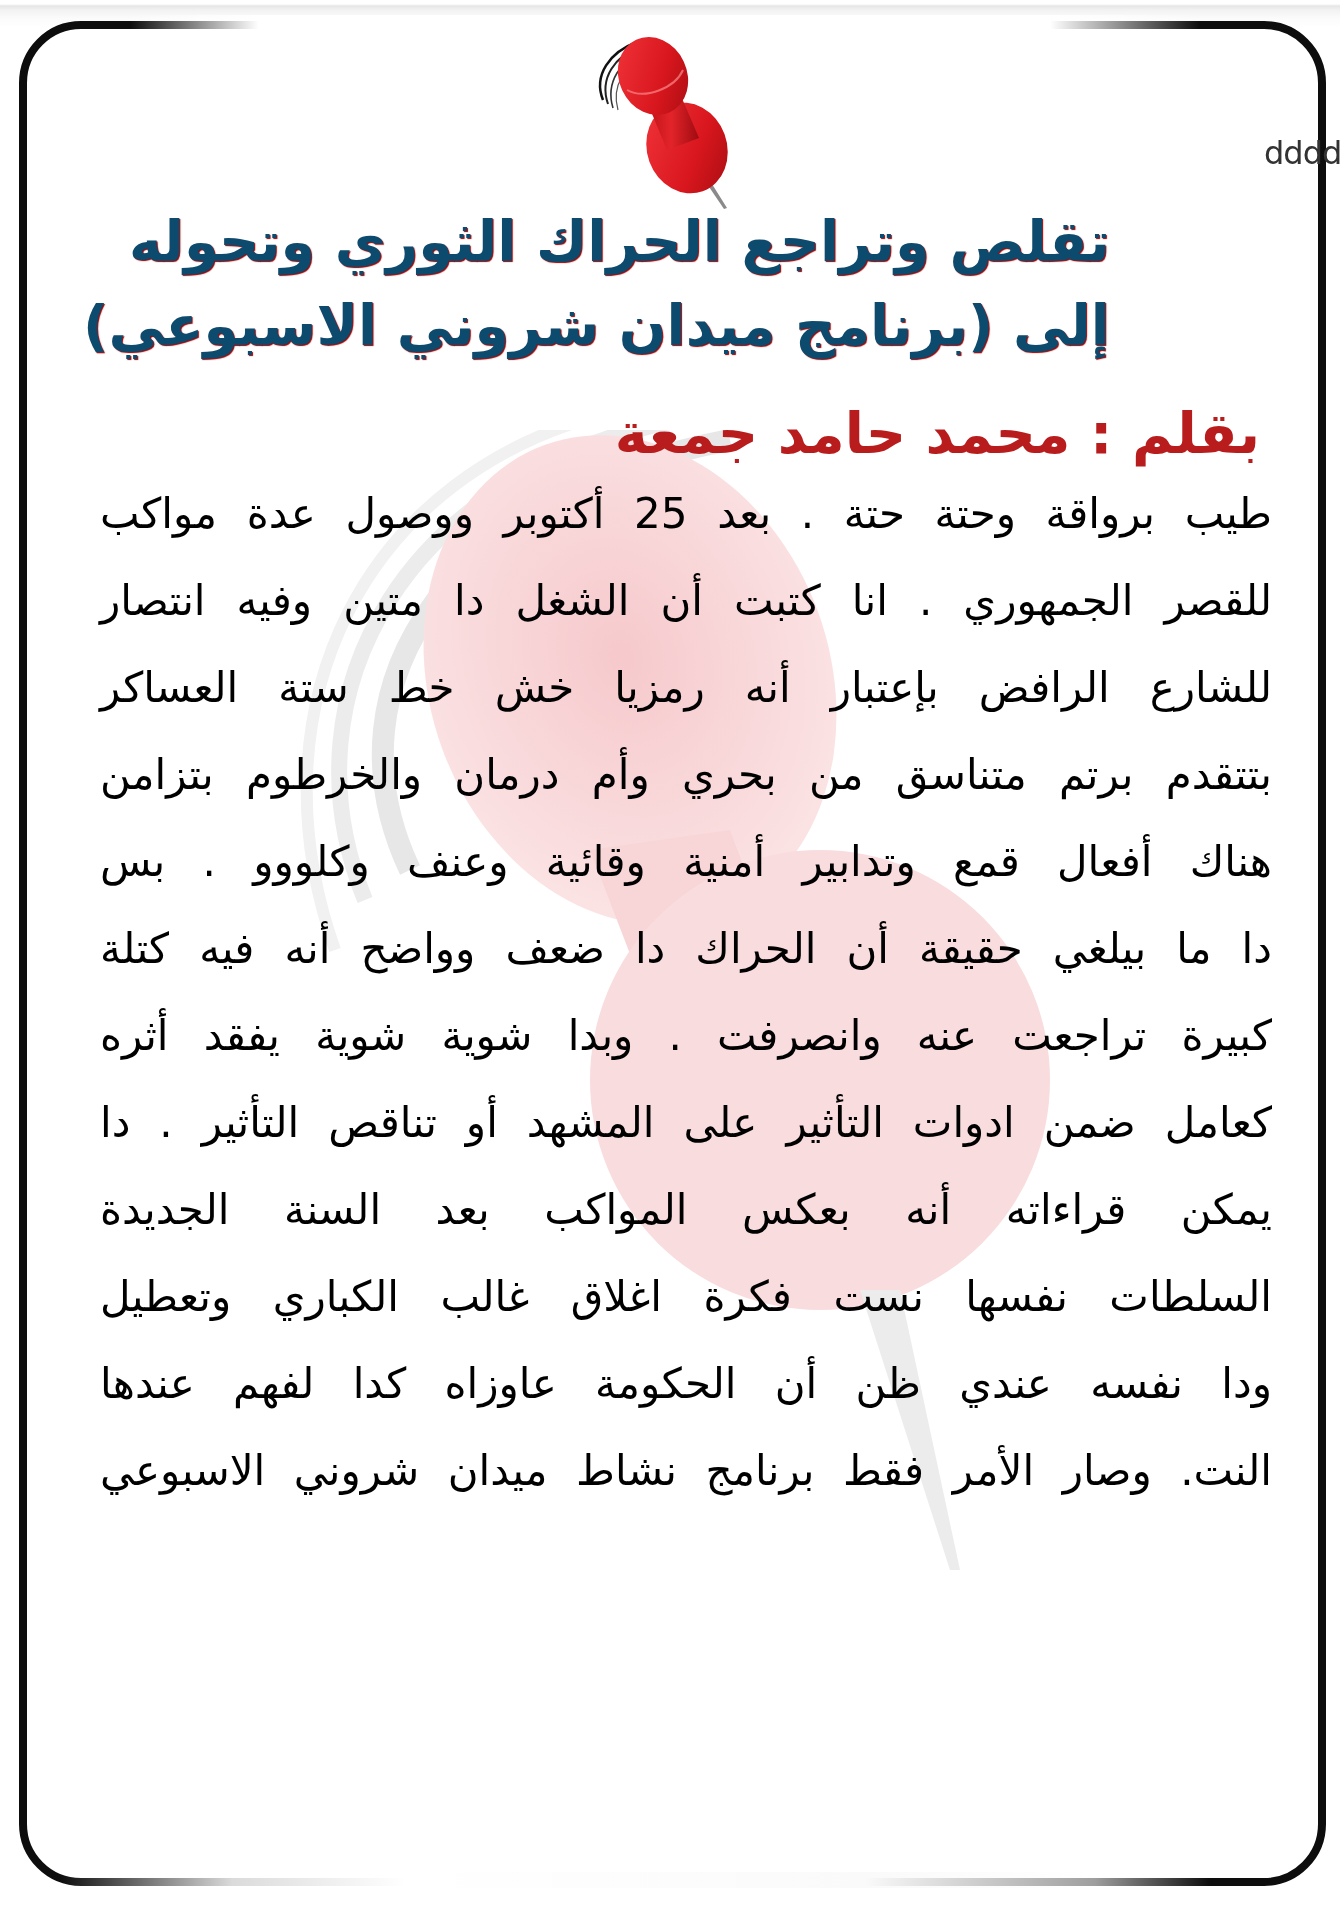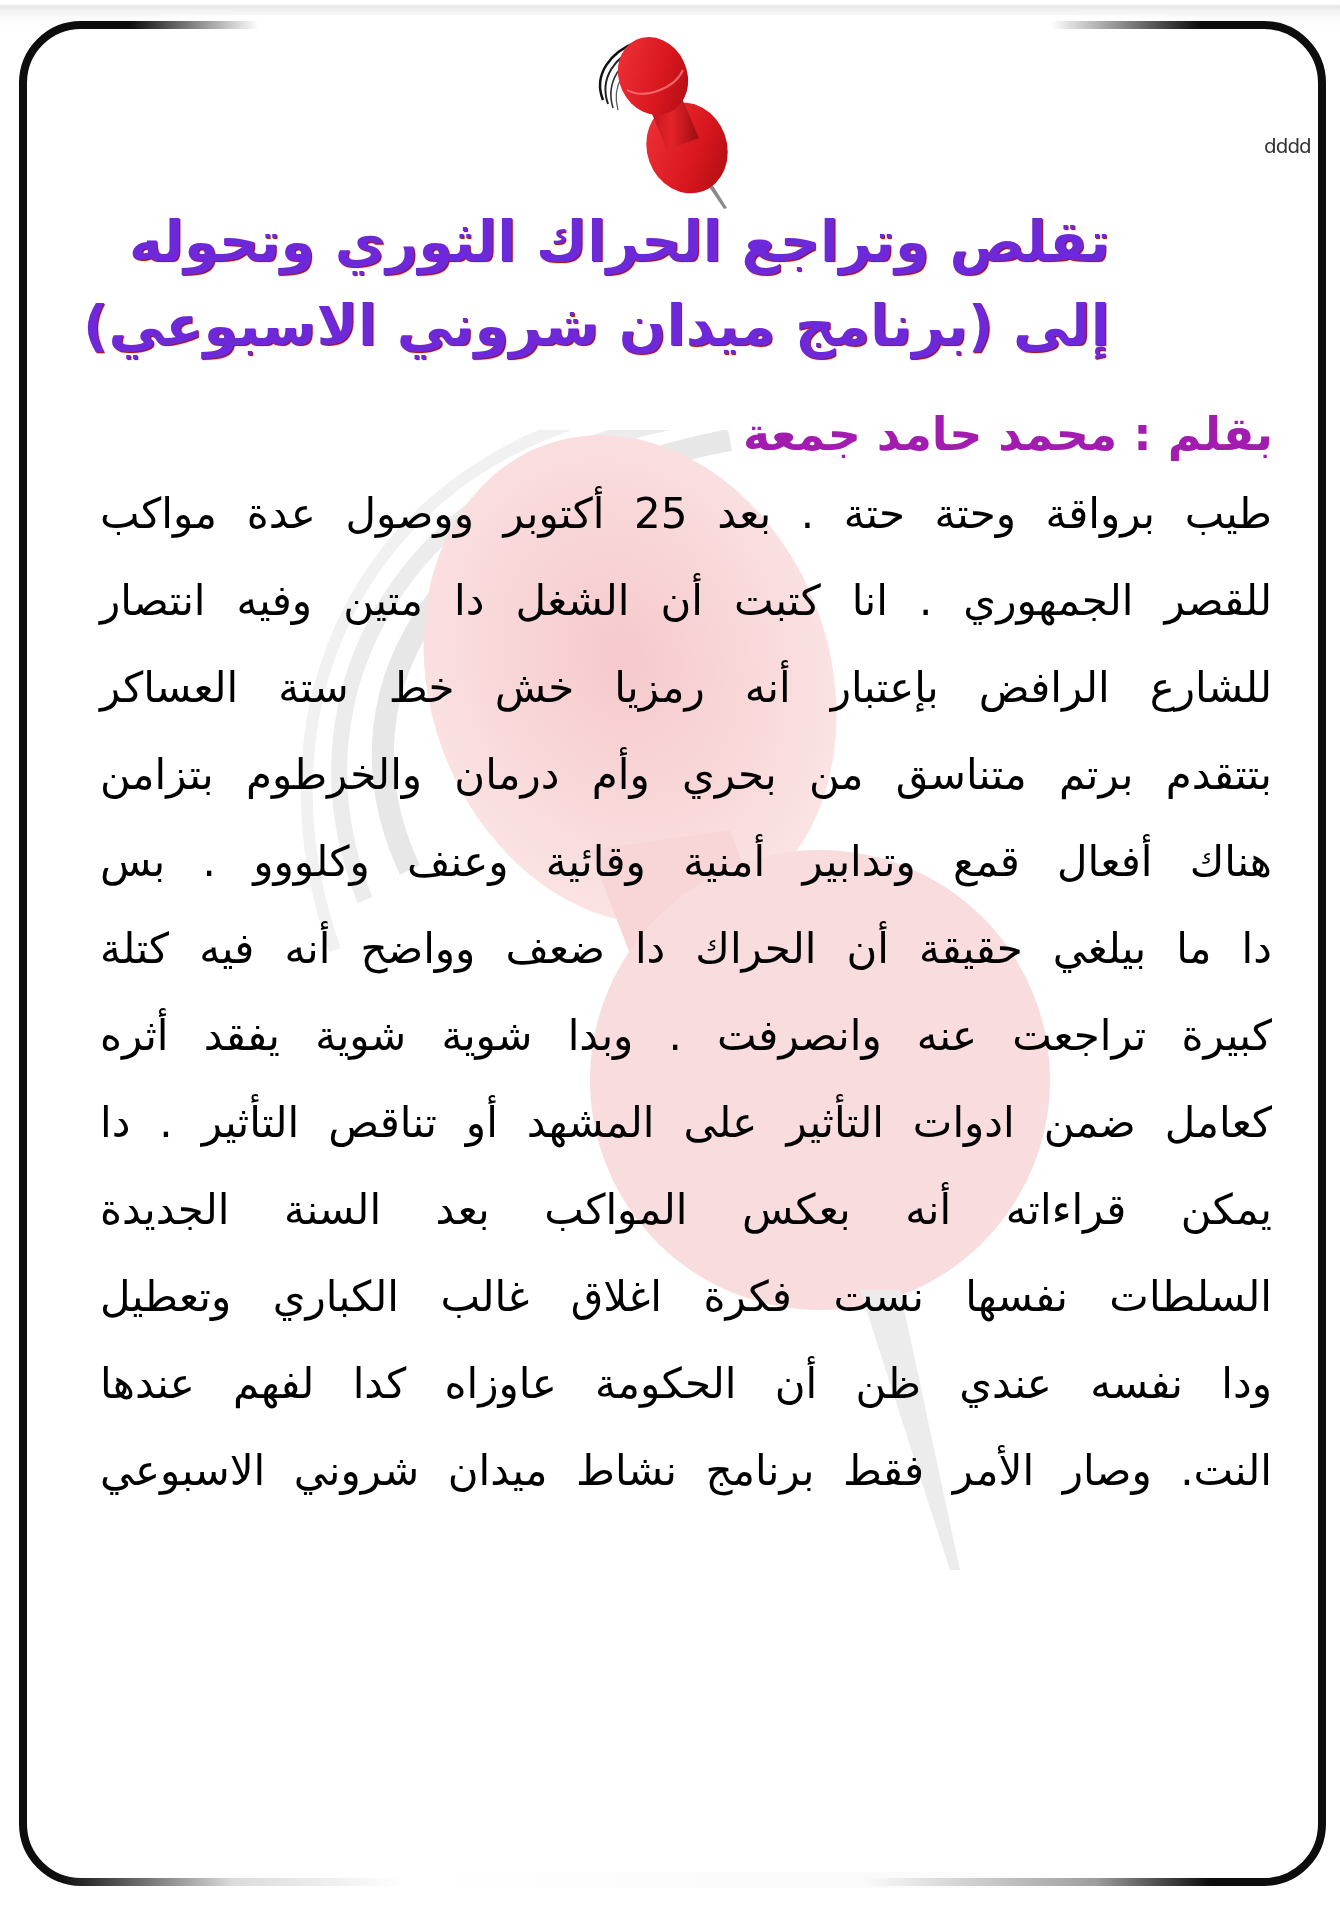--- a/index.html
+++ b/index.html
@@ -61,48 +61,48 @@
       left: 575px;
       top: 30px;
       width: 160px;
       height: 180px;
     }
     .corner-tag {
       position: absolute;
       left: 1264px;
       top: 134px;
       font-family: "DejaVu Sans", sans-serif;
-      font-size: 20px;
+      font-size: 32px;
       color: #333333;
       letter-spacing: -1px;
     }
     .title {
       position: absolute;
       left: 230px;
       top: 200px;
       width: 880px;
       direction: rtl;
       text-align: center;
-      color: #6d28d9;
+      color: #0c4a6e;
       font-family: "DejaVu Sans", sans-serif;
       font-weight: bold;
       font-size: 56px;
       line-height: 84px;
       text-shadow: 1px 1px 1px #a00000;
     }
     .title div { white-space: nowrap; }
     .byline {
       position: absolute;
-      right: 67px;
+      right: 80px;
       top: 402px;
       direction: rtl;
-      color: #a21caf;
+      color: #b91c1c;
       font-family: "DejaVu Sans", sans-serif;
       font-weight: bold;
-      font-size: 46px;
+      font-size: 56px;
       line-height: 64px;
       white-space: nowrap;
     }
     .body-text {
       position: absolute;
       left: 100px;
       top: 470px;
       width: 1172px;
       direction: rtl;
       color: #000000;

